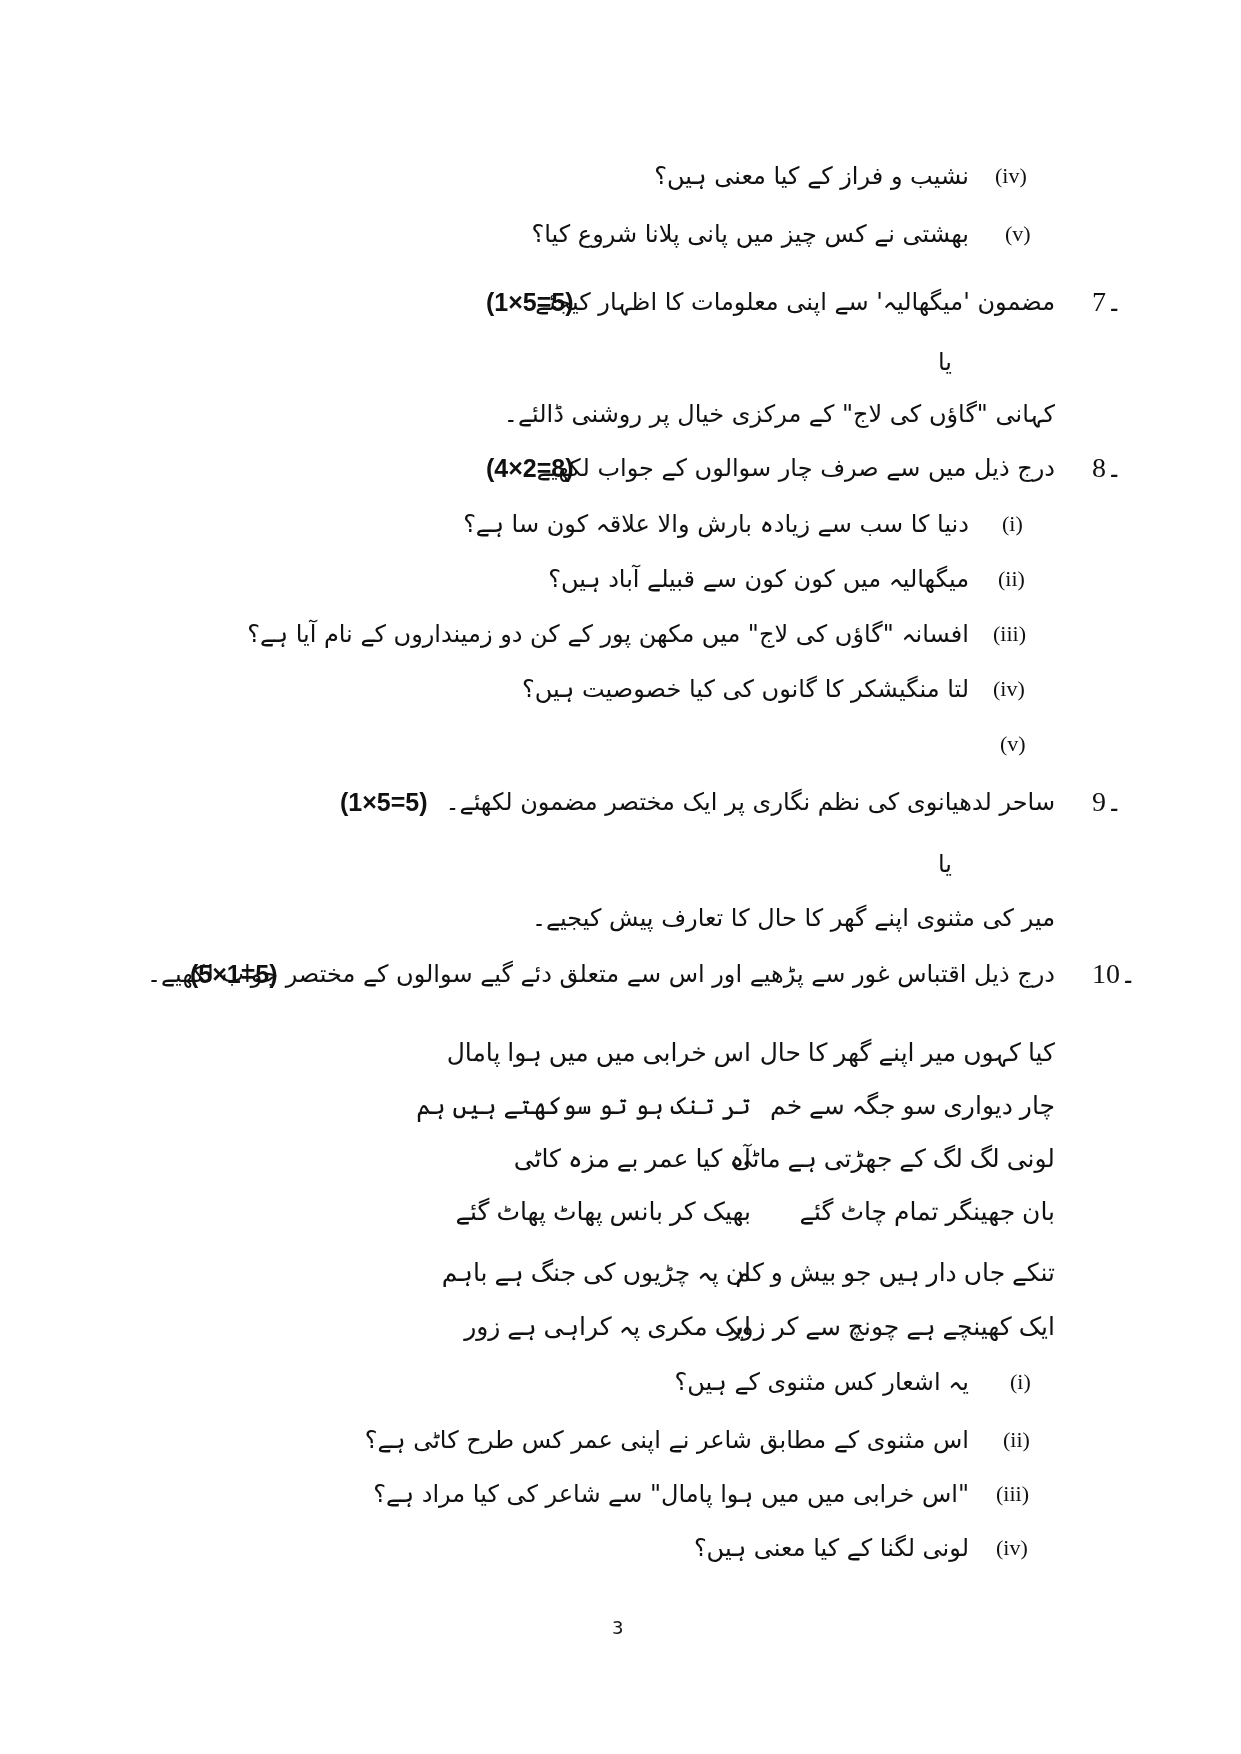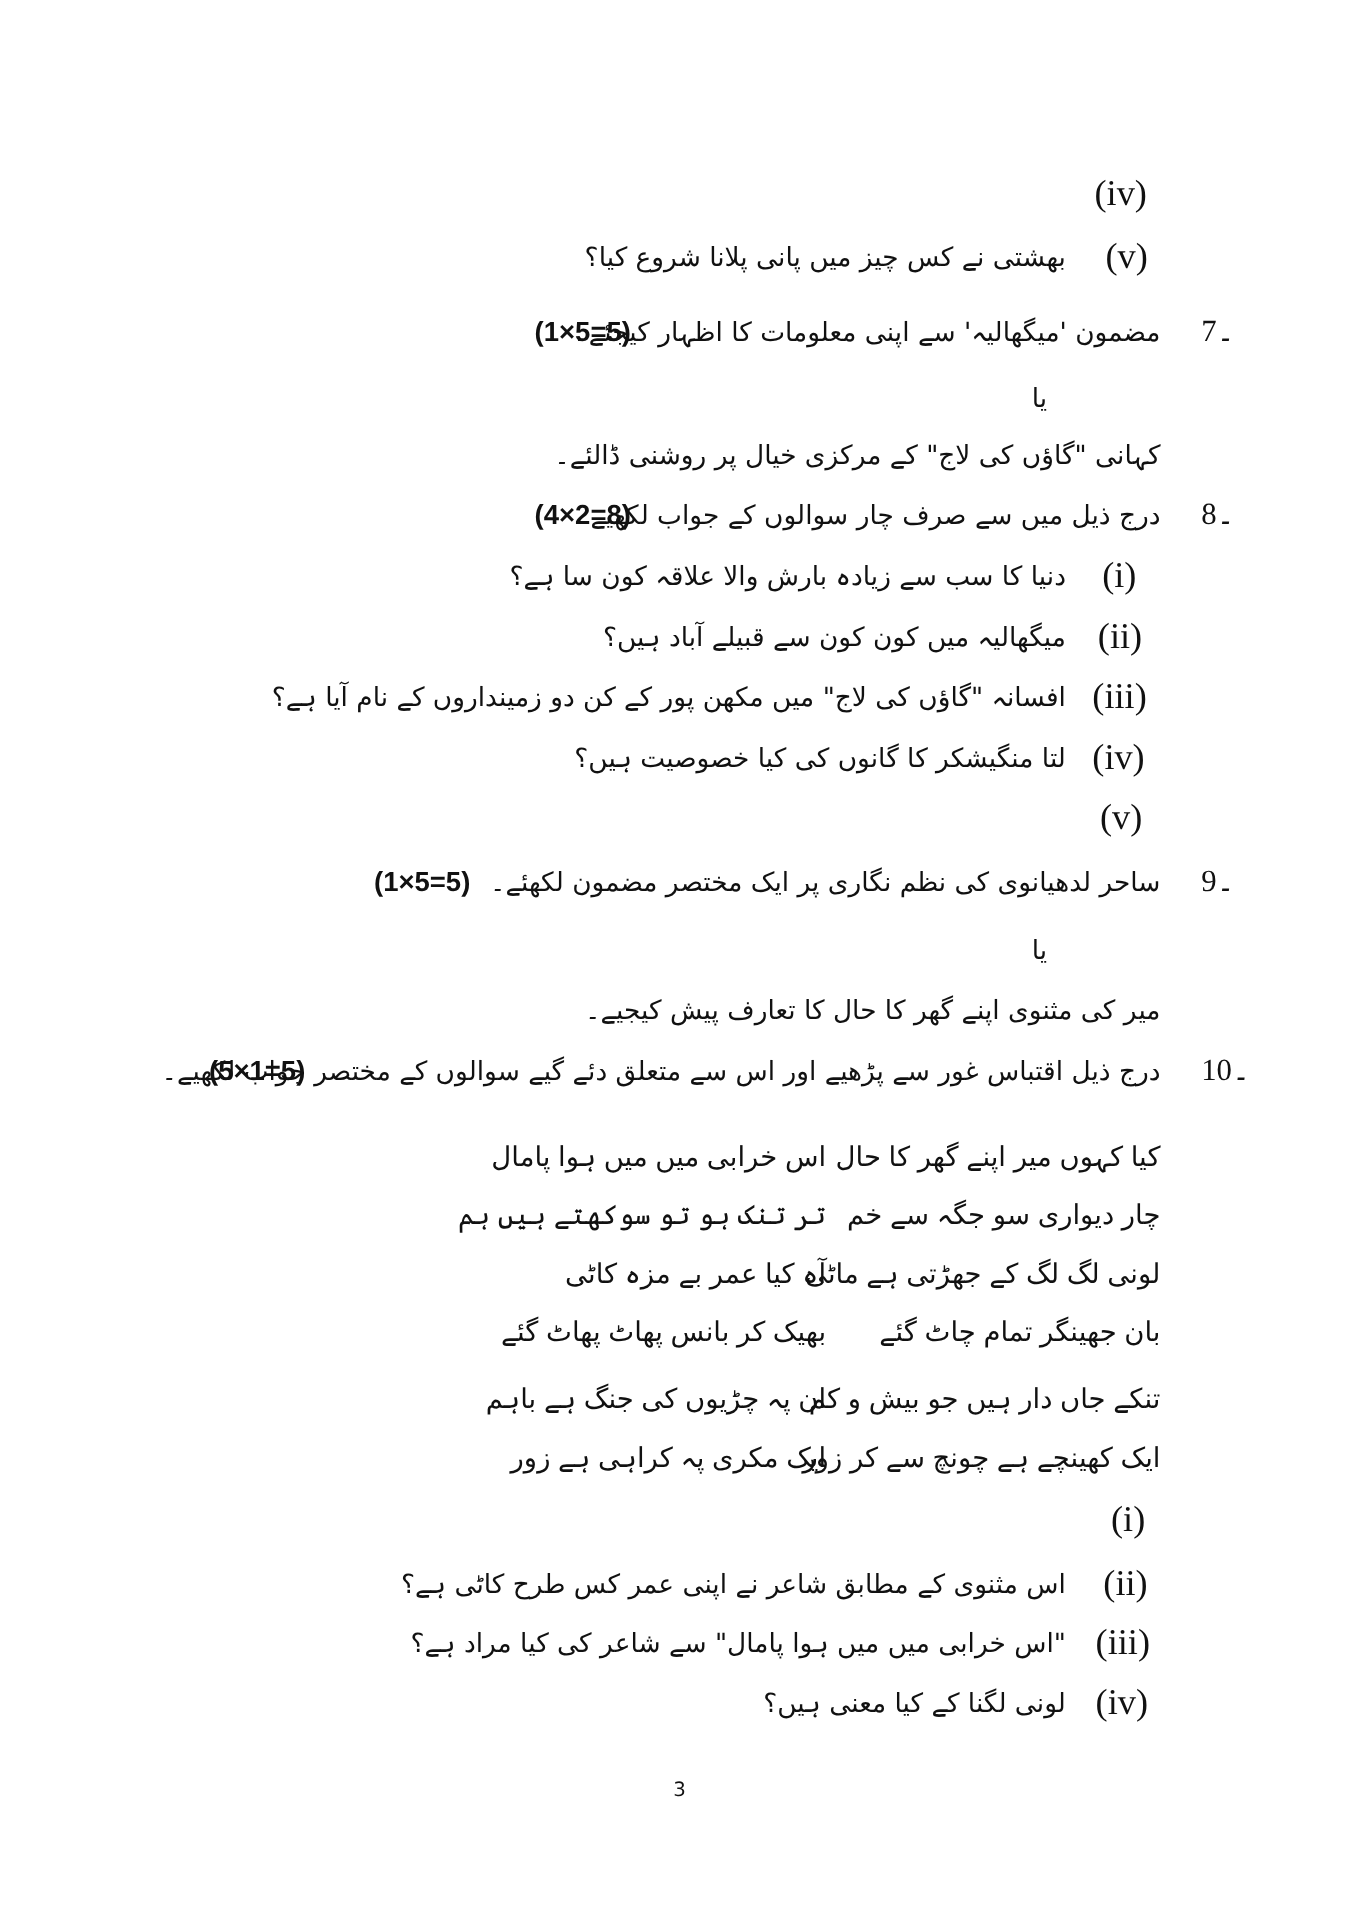--- a/index.html
+++ b/index.html
@@ -1,31 +1,32 @@
 <!DOCTYPE html>
 <html><head>
 <meta charset="utf-8">
 <style>
   html, body { margin: 0; padding: 0; background: #ffffff; }
   body { width: 1241px; height: 1754px; position: relative; overflow: hidden; color: #111; }
   .page { position: absolute; inset: 0; }
   .line { position: absolute; direction: rtl; white-space: nowrap; font-family: "DejaVu Sans", sans-serif; font-size: 24px; line-height: 32px; }
-  .roman { position: absolute; font-family: "Liberation Serif", serif; font-size: 33px; line-height: 32px; direction: ltr; }
+  .roman { position: absolute; font-family: "Liberation Serif", serif; font-size: 22px; line-height: 32px; direction: ltr; }
   .qnum { position: absolute; font-family: "Liberation Serif", serif; font-size: 28px; line-height: 32px; direction: ltr; }
   .marks { position: absolute; font-family: "Liberation Sans", sans-serif; font-weight: bold; font-size: 25px; line-height: 32px; direction: ltr; }
   .ya { position: absolute; font-family: "DejaVu Sans", sans-serif; font-size: 24px; line-height: 32px; }
   .verse { position: absolute; direction: rtl; white-space: nowrap; font-family: Liberation Sans, sans-serif; font-size: 25px; line-height: 32px; }
   .pagenum { position: absolute; font-family: "DejaVu Sans", sans-serif; font-size: 18px; left: 612px; top: 1617px; }
 </style>
 </head>
 <body>
 
 <div class="page">
 
   <span class="roman" style="left:995px; top:160px;">(iv)</span>
+  <span class="line" style="right:272px; top:160px;">نشیب و فراز کے کیا معنی ہیں؟</span>
 
   <span class="roman" style="left:1005px; top:218px;">(v)</span>
   <span class="line" style="right:272px; top:218px;">بھشتی نے کس چیز میں پانی پلانا شروع کیا؟</span>
 
   <span class="qnum" style="left:1092px; top:286px;">7۔</span>
   <span class="line" style="right:186px; top:286px;">مضمون 'میگھالیہ' سے اپنی معلومات کا اظہار کیجئے۔</span>
   <span class="marks" style="left:486px; top:286px;">(1×5=5)</span>
   <span class="ya" style="left:938px; top:346px;">یا</span>
   <span class="line" style="right:186px; top:398px;">کہانی "گاؤں کی لاج" کے مرکزی خیال پر روشنی ڈالئے۔</span>
 
@@ -69,20 +70,21 @@
   <span class="verse" style="right:186px; top:1195px;">بان جھینگر تمام چاٹ گئے</span>
   <span class="verse" style="right:490px; top:1195px;">بھیک کر بانس پھاٹ پھاٹ گئے</span>
 
   <span class="verse" style="right:186px; top:1256px;">تنکے جاں دار ہیں جو بیش و کم</span>
   <span class="verse" style="right:490px; top:1256px;">ان پہ چڑیوں کی جنگ ہے باہم</span>
 
   <span class="verse" style="right:186px; top:1310px;">ایک کھینچے ہے چونچ سے کر زور</span>
   <span class="verse" style="right:490px; top:1310px;">ایک مکری پہ کراہی ہے زور</span>
 
   <span class="roman" style="left:1010px; top:1366px;">(i)</span>
+  <span class="line" style="right:272px; top:1366px;">یہ اشعار کس مثنوی کے ہیں؟</span>
 
   <span class="roman" style="left:1003px; top:1424px;">(ii)</span>
   <span class="line" style="right:272px; top:1424px;">اس مثنوی کے مطابق شاعر نے اپنی عمر کس طرح کاٹی ہے؟</span>
 
   <span class="roman" style="left:996px; top:1478px;">(iii)</span>
   <span class="line" style="right:272px; top:1478px;">"اس خرابی میں میں ہوا پامال" سے شاعر کی کیا مراد ہے؟</span>
 
   <span class="roman" style="left:996px; top:1532px;">(iv)</span>
   <span class="line" style="right:272px; top:1532px;">لونی لگنا کے کیا معنی ہیں؟</span>
 

